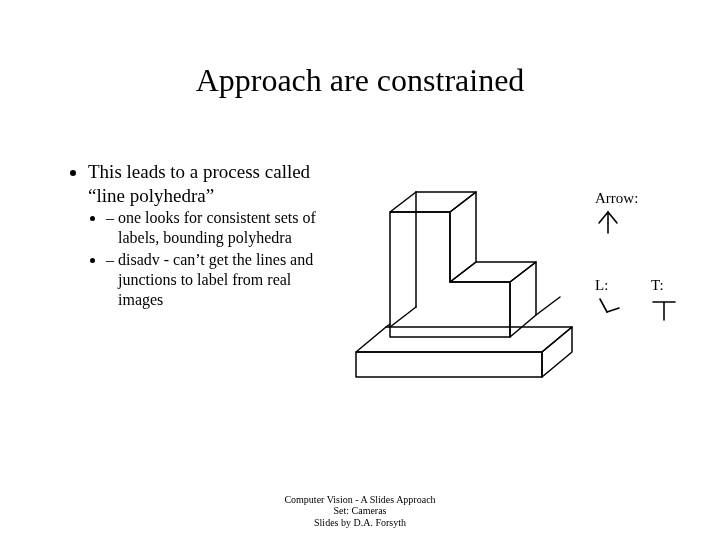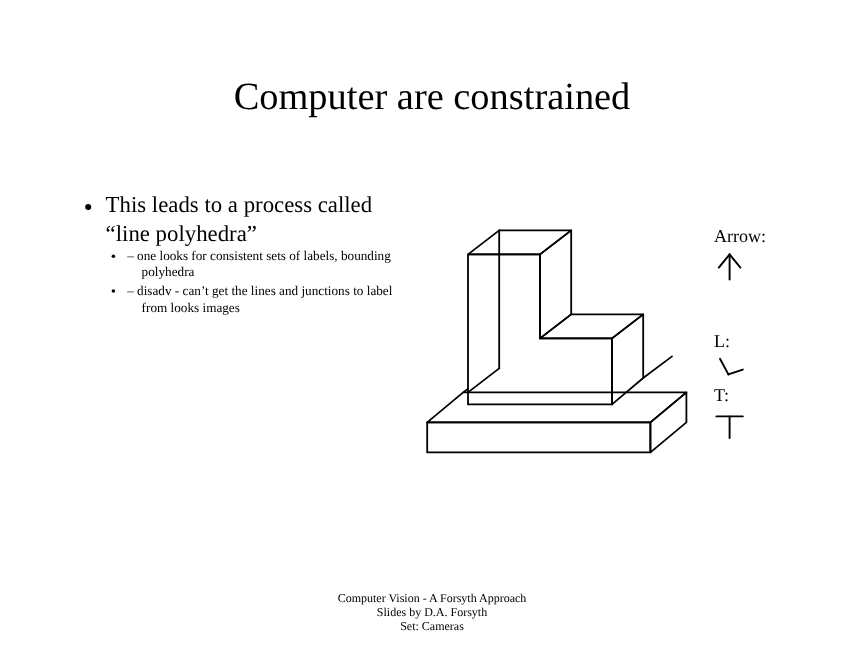--- a/index.html
+++ b/index.html
@@ -37,21 +37,21 @@
   }
   .bullets ul {
     list-style: disc;
     padding-left: 18px;
     margin: 0;
   }
   .sub {
     list-style: none;
     padding-left: 18px;
     margin: 6px 0 0 0;
-    font-size: 11px;
+    font-size: 16px;
   }
   .sub li {
     text-indent: -12px;
     padding-left: 12px;
     margin-bottom: 2px;
   }
   .sub li:before {
     content: "– ";
   }
   .figure {
@@ -68,21 +68,20 @@
   .junction-labels {
     position: absolute;
     top: 190px;
     left: 595px;
     width: 120px;
     font-size: 15px;
   }
   .jrow {
     display: flex;
     margin-bottom: 42px;
-    flex-direction: column;
   }
   .jcell {
     width: 56px;
   }
   .jlabel {
     display: block;
     text-align: left;
     margin-bottom: 2px;
   }
   .jicon {
@@ -98,29 +97,29 @@
     text-align: center;
     font-size: 10px;
     line-height: 1.15;
   }
 </style>
 </head>
 <body>
 
 <div class="slide">
 
-  <div class="title">Computer are constrained</div>
+  <div class="title">Approach are constrained</div>
 
   <div class="bullets">
     <ul>
       <li>
         <span>This leads to a process called “line polyhedra”</span>
         <ul class="sub">
           <li>one looks for consistent sets of labels, bounding polyhedra</li>
-          <li>disadv - can’t get the lines and junctions to label from looks images</li>
+          <li>disadv - can’t get the lines and junctions to label from real images</li>
         </ul>
       </li>
     </ul>
   </div>
 
   <div class="figure">
     <svg viewBox="0 0 250 215" xmlns="http://www.w3.org/2000/svg">
       <g fill="none" stroke="#000" stroke-width="1.5" stroke-linejoin="round" stroke-linecap="round">
 
         <polygon points="16,170 202,170 232,145 46,145"></polygon>
@@ -185,18 +184,18 @@
             <line x1="2" y1="6" x2="24" y2="6"></line>
             <line x1="13" y1="6" x2="13" y2="24"></line>
           </g>
             </svg>
         </span>
       </div>
     </div>
   </div>
 
   <div class="footer">
-    <div>Computer Vision - A Forsyth Approach</div>
+    <div>Computer Vision - A Slides Approach</div>
+    <div>Set:  Cameras</div>
     <div>Slides by D.A. Forsyth</div>
-    <div>Set:  Cameras</div>
   </div>
 
 </div>
 
 </body></html>

